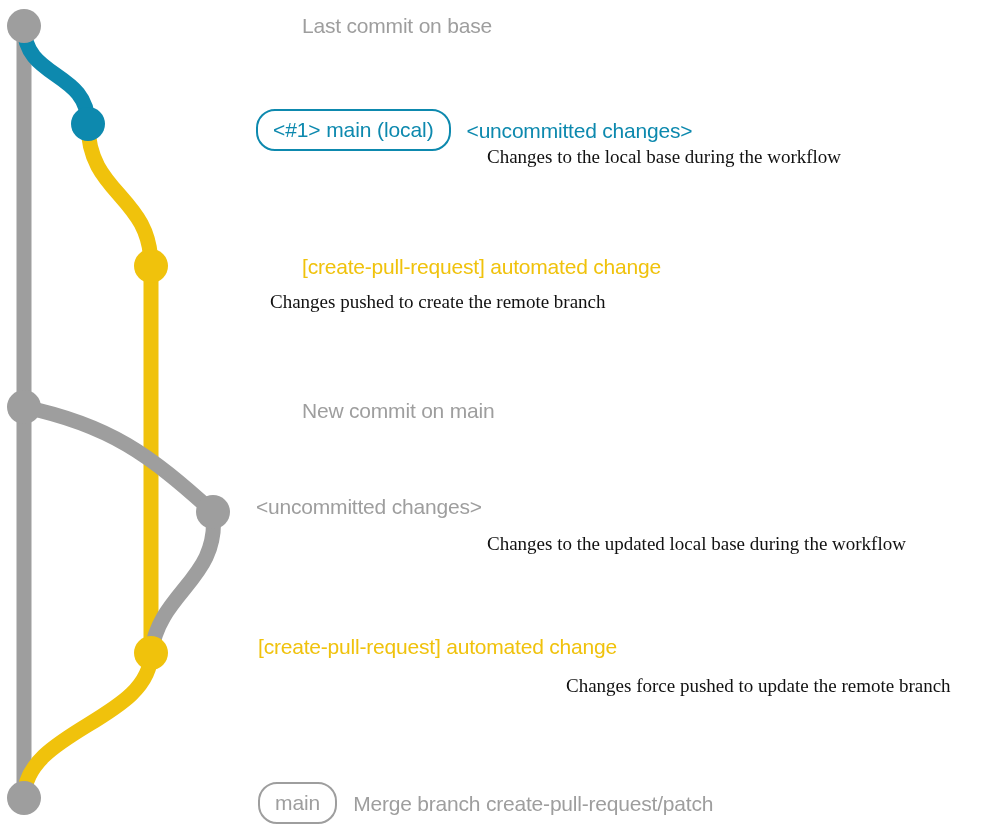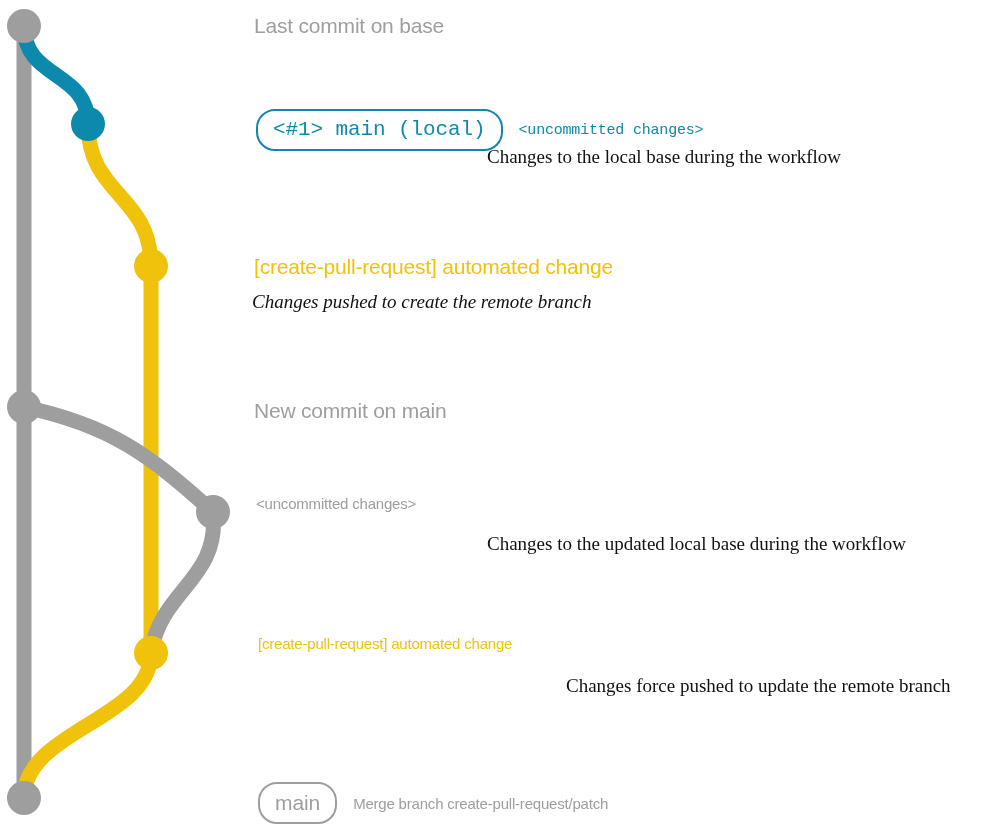--- a/index.html
+++ b/index.html
@@ -42,21 +42,21 @@
     line-height: 1;
     padding: 8px 15px 9px 15px;
     letter-spacing: -0.1px;
   }
   .pill-teal  { color: #0d89ae; }
   .pill-gray  { color: #9e9e9e; }
   .pill-yellow{ color: #f0c20c; }
 
   
   .subject {
-    font-size: 15px;
+    font-size: 21px;
     line-height: 1;
     letter-spacing: -0.2px;
   }
   .subject-teal   { color: #0d89ae; }
   .subject-gray   { color: #9e9e9e; }
   .subject-yellow { color: #f0c20c; }
 
   .pill + .subject { margin-left: 16px; }
 
   
@@ -69,20 +69,21 @@
     white-space: nowrap;
   }
 
   
   .heading {
     position: absolute;
     font-size: 21px;
     line-height: 1;
     white-space: nowrap;
     letter-spacing: -0.2px;
+    margin-left: 48px;
   }
   .heading-gray   { color: #9e9e9e; }
   .heading-yellow { color: #f0c20c; }
 </style>
 </head>
 <body>
 
 <svg id="graph" viewBox="0 0 981 827" width="981" height="827" xmlns="http://www.w3.org/2000/svg">
 
   <path d="M 24 26 L 24 798" fill="none" stroke="#9e9e9e" stroke-width="15" stroke-linecap="round"></path>
@@ -103,28 +104,28 @@
   <circle cx="88" cy="124" r="17" fill="#0d89ae"></circle>
   <circle cx="151" cy="266" r="17" fill="#f0c20c"></circle>
   <circle cx="24" cy="407" r="17" fill="#9e9e9e"></circle>
   <circle cx="213" cy="512" r="17" fill="#9e9e9e"></circle>
   <circle cx="151" cy="653" r="17" fill="#f0c20c"></circle>
   <circle cx="24" cy="798" r="17" fill="#9e9e9e"></circle>
 </svg>
 
 <div class="heading heading-gray" style="left:254px; top:15px;">Last commit on base</div>
 
-<div class="row" style="left:256px; top:109px;font-family:Liberation Mono, monospace;">
+<div class="row" style="left:256px; top:109px;">
   <span class="pill pill-teal">&lt;#1&gt; main (local)</span>
   <span class="subject subject-teal">&lt;uncommitted changes&gt;</span>
 </div>
 <div class="note" style="left:487px; top:147px;">Changes to the local base during the workflow</div>
 
 <div class="heading heading-yellow" style="left:254px; top:256px;">[create-pull-request] automated change</div>
-<div class="note" style="left:252px; top:292px;font-style:italic;">Changes pushed to create the remote branch</div>
+<div class="note" style="left:270px; top:292px;">Changes pushed to create the remote branch</div>
 
 <div class="heading heading-gray" style="left:254px; top:400px;">New commit on main</div>
 
 <div class="row" style="left:256px; top:496px;">
   <span class="subject subject-gray">&lt;uncommitted changes&gt;</span>
 </div>
 <div class="note" style="left:487px; top:534px;">Changes to the updated local base during the workflow</div>
 
 <div class="row" style="left:258px; top:636px;">
   <span class="subject subject-yellow">[create-pull-request] automated change</span>

